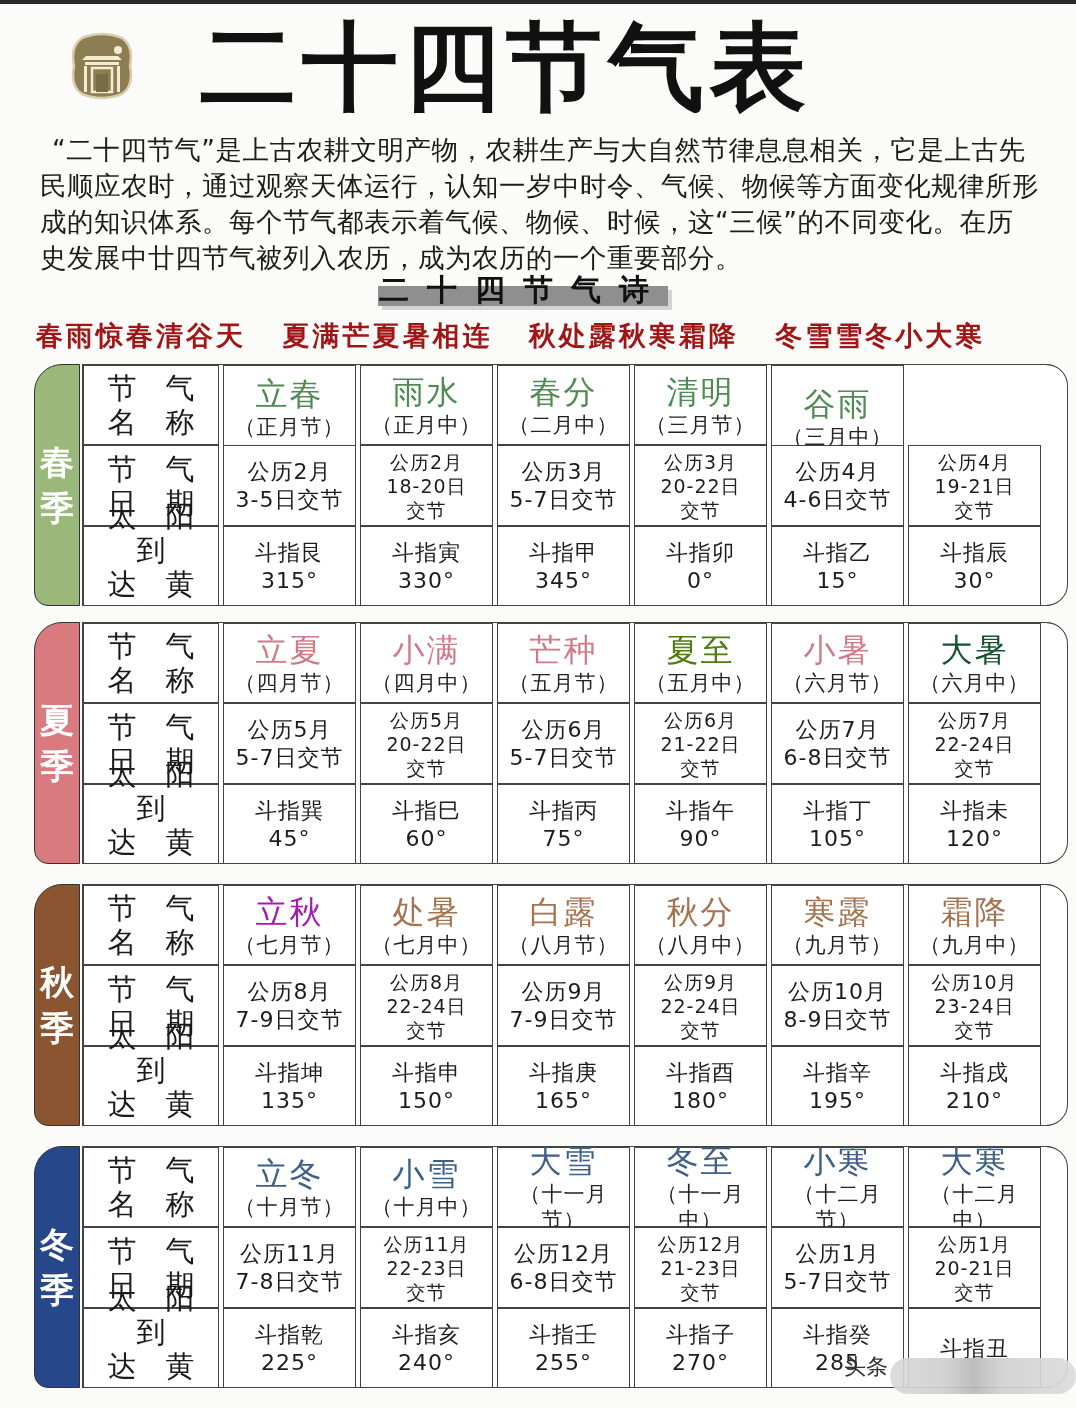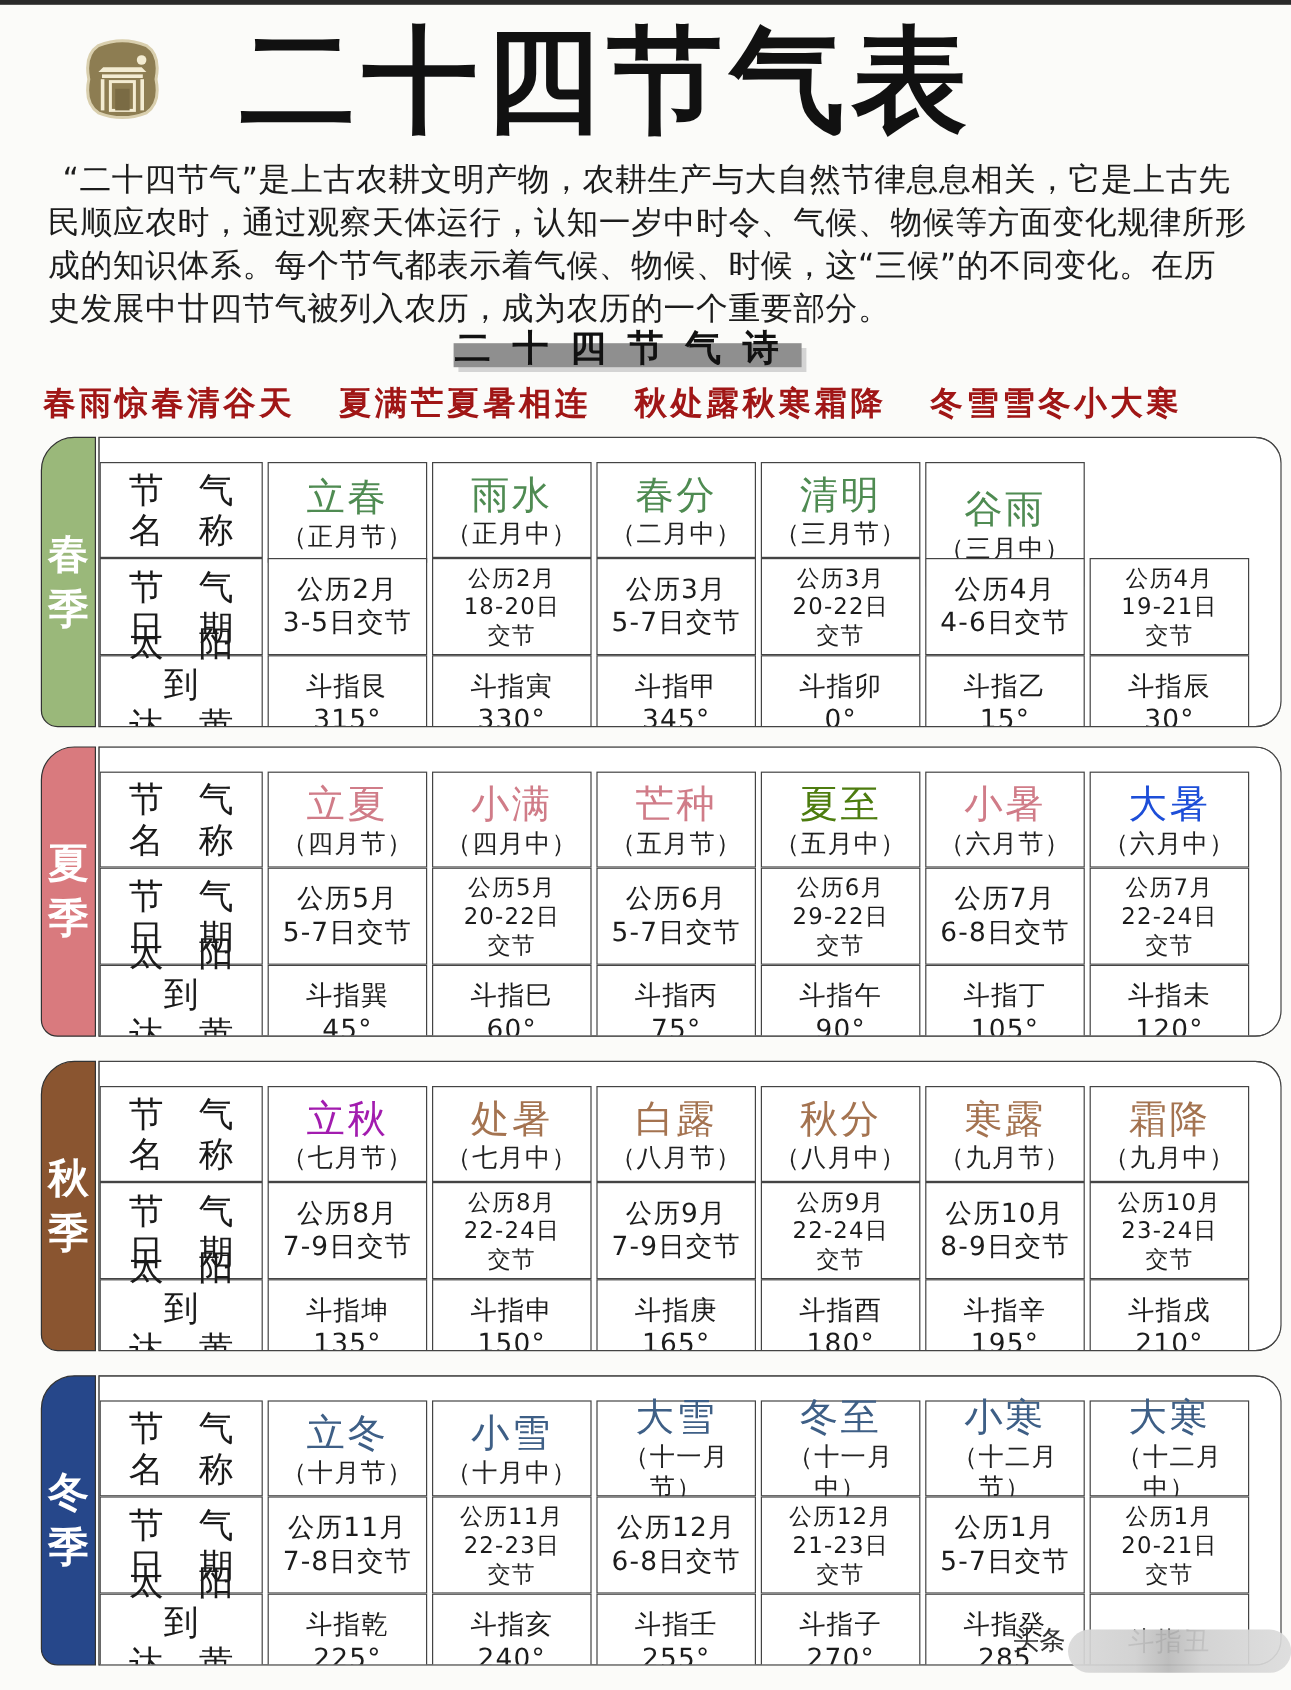--- a/index.html
+++ b/index.html
@@ -14,21 +14,21 @@
   .poem-title-bg { position: absolute; left: 0; top: 10px; width: 290px; height: 20px; background: #8f8f8f; box-shadow: 4px 4px 0 #d4d4d4; }
   .poem-title { position: absolute; left: 0; top: -6px; width: 290px; text-align: center; font-size: 30px; font-weight: bold; letter-spacing: 18px; color: #111; }
   .poem { position: absolute; left: 36px; top: 318px; width: 1010px; font-size: 27px; font-weight: bold; color: #a01616; white-space: nowrap; letter-spacing: 3px; }
   .poem span { margin-right: 24px; }
 
   .season { position: absolute; left: 34px; width: 1000px; height: 242px; }
   .season-tab { position: absolute; left: 0; top: 0; width: 46px; height: 242px; border-radius: 28px 0 0 14px; border: 1.5px solid #333; display: flex; flex-direction: column; align-items: center; justify-content: center; }
   .season-tab span { color: #fff; font-size: 34px; font-weight: bold; line-height: 46px; }
   .grid { position: absolute; left: 48px; top: 0; width: 986px; height: 242px; border: 1.5px solid #444; border-right: none; border-radius: 0 22px 22px 0; overflow: hidden; background: #fff; }
   .outline { position: absolute; left: 48px; top: 0; width: 986px; height: 242px; border: 1.5px solid #444; border-radius: 0 22px 22px 0; pointer-events: none; }
-  .row { position: absolute; left: 0; display: flex; margin-top: 20px; }
+  .row { position: absolute; left: 0; display: flex; }
   .cell { border: 1.5px solid #444; margin-right: 4px; display: flex; flex-direction: column; align-items: center; justify-content: center; text-align: center; background: #fff; }
   .label-cell { width: 136px; }
   .data-cell { width: 133px; }
   .lbl { font-size: 29px; line-height: 34px; letter-spacing: 10px; padding-left: 10px; color: #1a1a1a; }
   .name { font-size: 32px; line-height: 40px; letter-spacing: 2px; }
   .month { font-size: 21px; line-height: 26px; color: #222; letter-spacing: 1px; }
   .date2 { font-size: 22px; line-height: 28px; color: #1c1c1c; letter-spacing: 1px; }
   .date3 { font-size: 19px; line-height: 24px; color: #1c1c1c; letter-spacing: 1px; }
   .sun { font-size: 22px; line-height: 28px; color: #1c1c1c; letter-spacing: 1px; }
 
@@ -194,21 +194,21 @@
           </div>
           <div class="cell data-cell" style="height:80px">
             <div class="name" style="color:#4d7c0f">夏至</div>
                  <div class="month">（五月中）</div>
           </div>
           <div class="cell data-cell" style="height:80px">
             <div class="name" style="color:#d07c88">小暑</div>
                  <div class="month">（六月节）</div>
           </div>
           <div class="cell data-cell" style="height:80px">
-            <div class="name" style="color:#1d4ed8">大暑</div>
+            <div class="name" style="color:#14532d">大暑</div>
                  <div class="month">（六月中）</div>
           </div>
         </div>
         <div class="row" style="top:80px;height:81px">
           <div class="cell label-cell" style="height:81px">
       <div class="lbl">节 气</div>
       <div class="lbl">日 期</div>
     </div>
           <div class="cell data-cell" style="height:81px">
             <div class="date2">公历5月</div>
@@ -218,21 +218,21 @@
             <div class="date3">公历5月</div>
             <div class="date3">20-22日</div>
             <div class="date3">交节</div>
           </div>
           <div class="cell data-cell" style="height:81px">
             <div class="date2">公历6月</div>
             <div class="date2">5-7日交节</div>
           </div>
           <div class="cell data-cell" style="height:81px">
             <div class="date3">公历6月</div>
-            <div class="date3">29-22日</div>
+            <div class="date3">21-22日</div>
             <div class="date3">交节</div>
           </div>
           <div class="cell data-cell" style="height:81px">
             <div class="date2">公历7月</div>
             <div class="date2">6-8日交节</div>
           </div>
           <div class="cell data-cell" style="height:81px">
             <div class="date3">公历7月</div>
             <div class="date3">22-24日</div>
             <div class="date3">交节</div>

